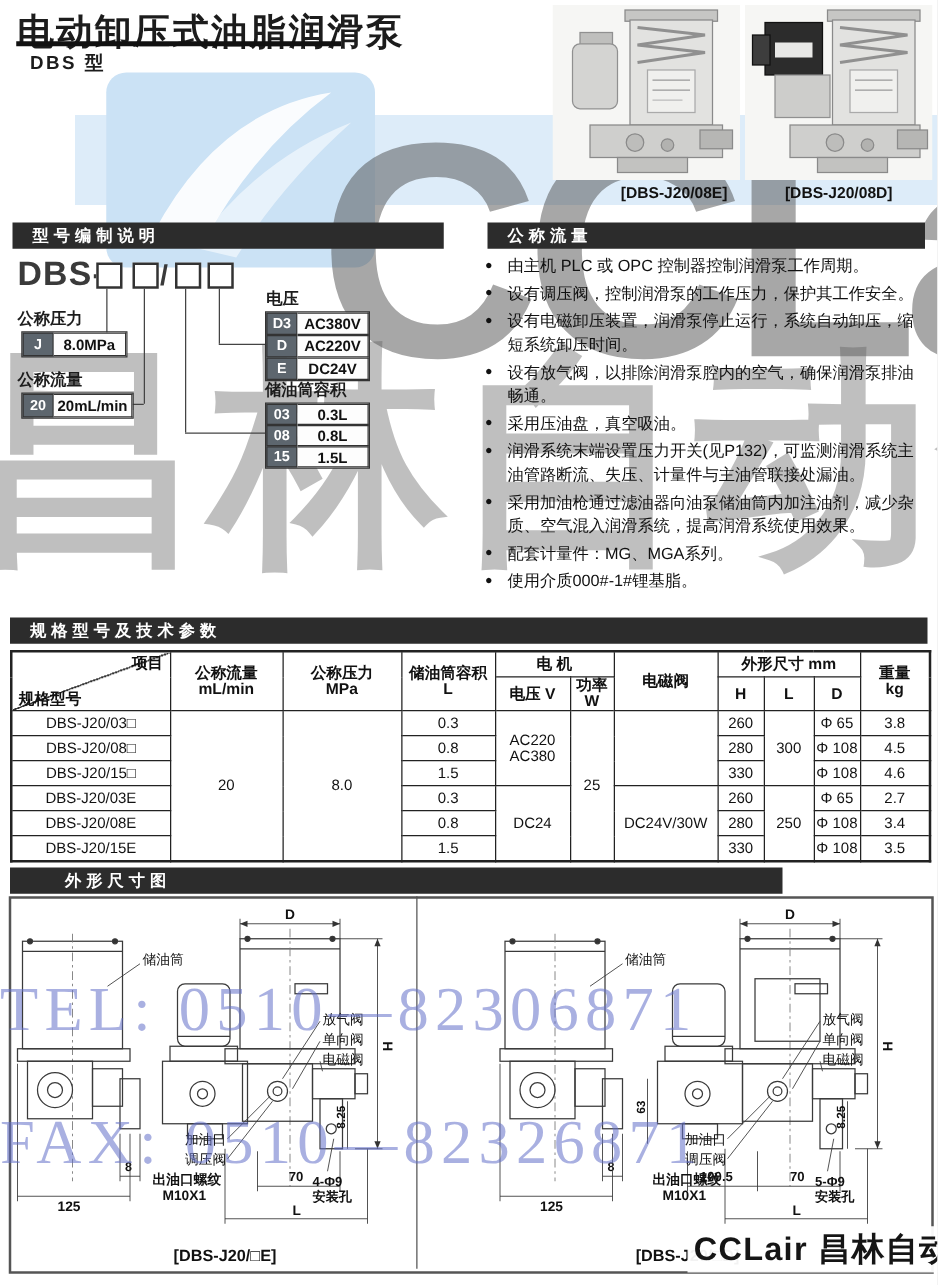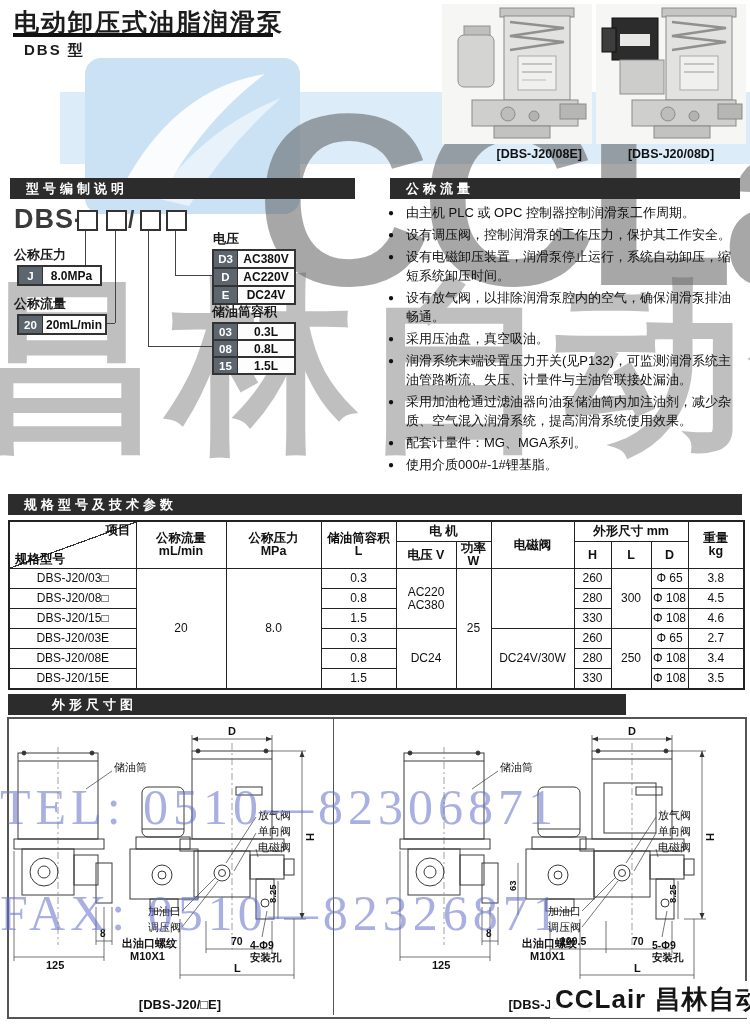--- a/index.html
+++ b/index.html
@@ -10,21 +10,21 @@
   .wm-band{left:60px;top:92px;width:690px;height:72px;background:#ddecf9;z-index:0;}
   .wm-logo{left:85px;top:58px;width:215px;height:156px;background:#cbe2f5;border-radius:16px;z-index:0;}
   .wm-cc{left:255px;top:60px;width:495px;height:290px;overflow:hidden;z-index:0;}
   .wm-cc span{font-size:245px;font-weight:bold;letter-spacing:-12px;color:rgba(72,72,72,.48);line-height:280px;}
   .wm-cn{left:-25px;top:258px;width:775px;height:225px;overflow:hidden;z-index:0;}
   .wm-cn span{font-size:188px;font-weight:bold;letter-spacing:6px;color:rgba(95,95,95,.40);line-height:215px;white-space:nowrap;}
   .wm-tel{left:0;top:778px;width:750px;z-index:6;font-family:"Liberation Serif","DejaVu Serif",serif;
           font-size:50px;letter-spacing:5px;color:rgba(98,112,200,.55);white-space:nowrap;pointer-events:none;}
   .wm-fax{top:884px;}
   
-  .title{left:14px;top:6px;font-size:25px;font-weight:bold;letter-spacing:2px;z-index:2;}
+  .title{left:14px;top:6px;font-size:29px;font-weight:bold;letter-spacing:2px;z-index:2;}
   .title-rule{left:13px;top:33px;width:260px;height:4px;background:#111;z-index:2;}
   .subtitle{left:24px;top:41px;font-size:15px;font-weight:bold;letter-spacing:2px;z-index:2;}
   
   .bar{height:21px;background:#2c2c2c;color:#fff;font-size:13px;font-weight:bold;
        letter-spacing:4px;line-height:21px;padding-left:16px;box-sizing:border-box;z-index:2;}
   
   .photo{z-index:2;}
   .photo-cap{font-size:12.5px;font-weight:bold;text-align:center;z-index:2;color:#111;}
   
   .dbs-prefix{left:14px;top:204px;font-size:27px;font-weight:bold;color:#3a3a3a;letter-spacing:1px;z-index:2;}

